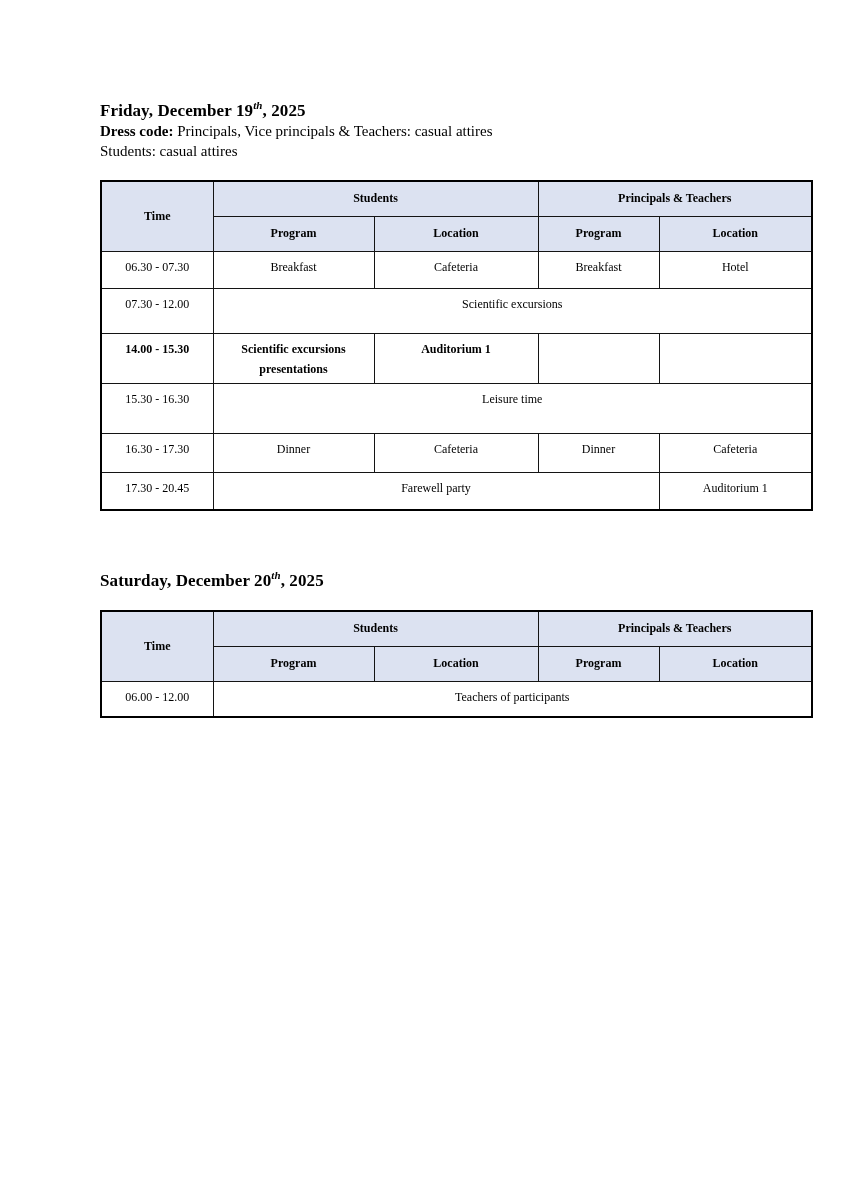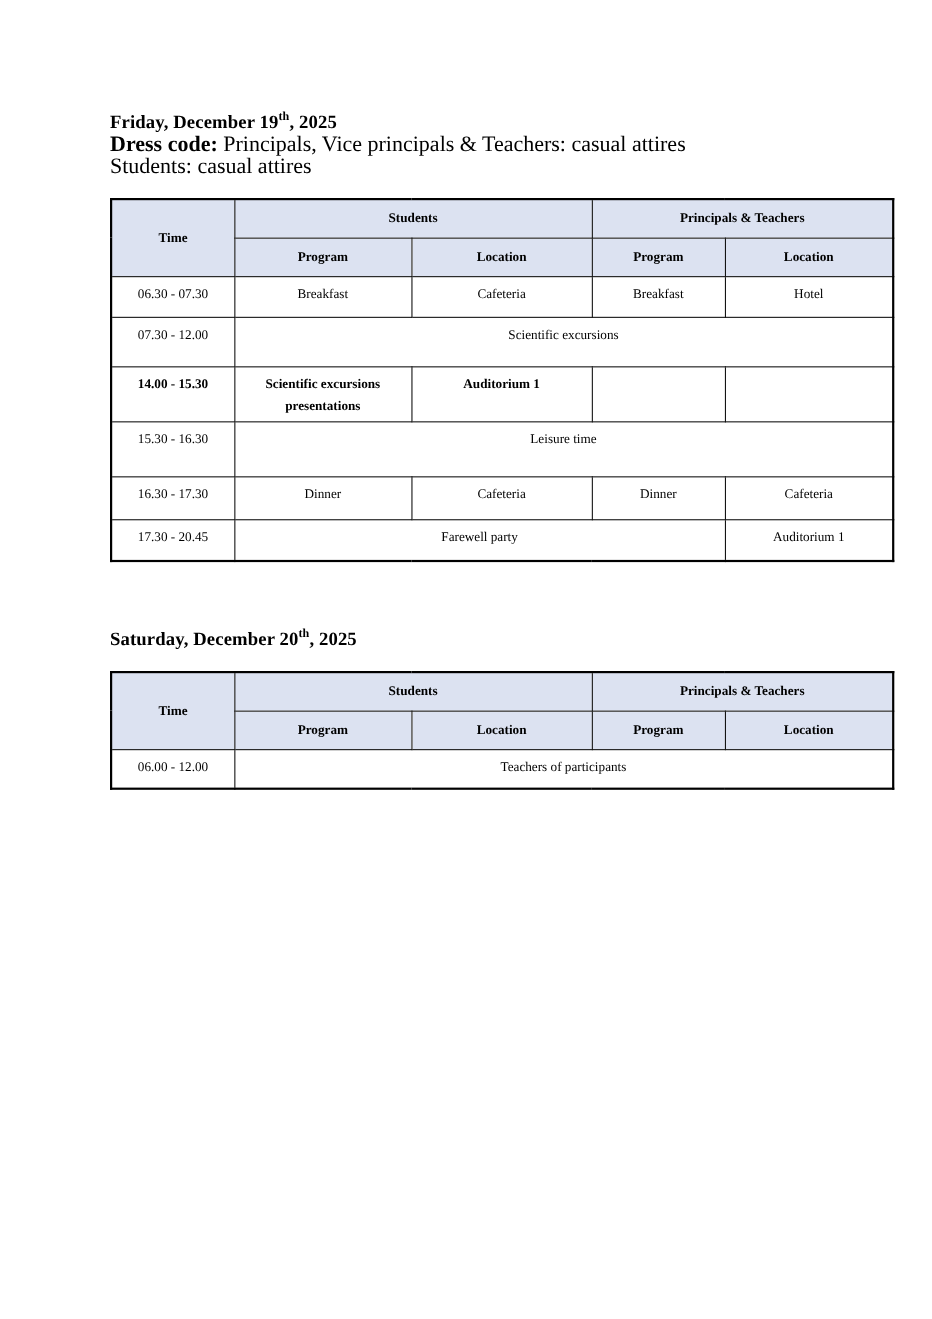--- a/index.html
+++ b/index.html
@@ -23,23 +23,24 @@
   .day-heading {
     font-size: 17px;
     font-weight: bold;
     line-height: 20px;
     letter-spacing: 0.1px;
   }
   .day-heading sup {
     font-size: 11px;
     vertical-align: super;
     line-height: 0;
+    font-style: italic;
   }
   .meta-line {
-    font-size: 20px;
+    font-size: 15px;
     line-height: 20px;
   }
   .meta-line b { font-weight: bold; }
   table.schedule {
     border-collapse: collapse;
     table-layout: fixed;
     width: 711px;
     border: 2px solid #000000;
     margin-top: 19px;
   }

